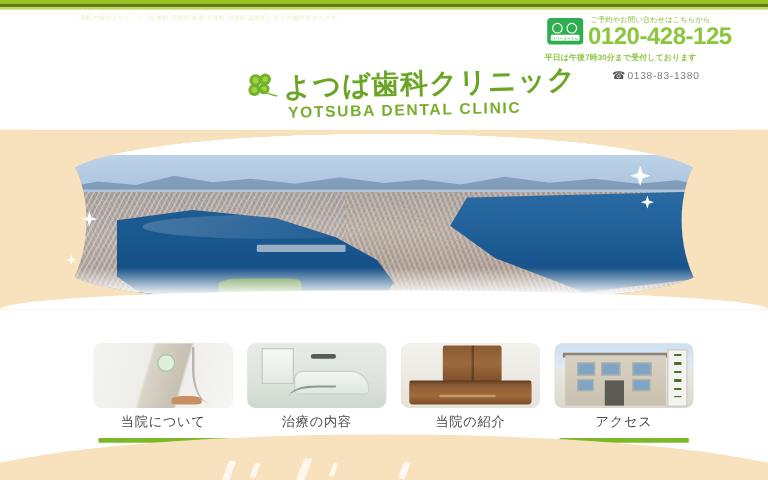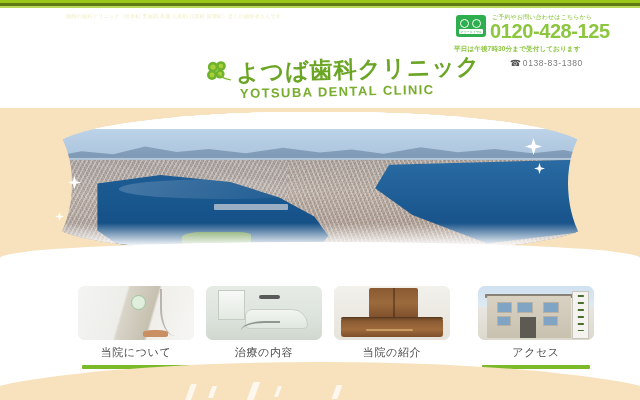--- a/index.html
+++ b/index.html
@@ -408,21 +408,21 @@
   }
   .card {
     position: absolute;
     top: 0;
     width: 116px;
     height: 88px;
   }
   .card.c0 { left: 78px; }
   .card.c1 { left: 206px; }
   .card.c2 { left: 334px; }
-  .card.c3 { left: 478px; }
+  .card.c3 { left: 462px; }
 
   .card-thumb {
     position: absolute;
     top: 0; left: 0;
     width: 116px;
     height: 54px;
     border-radius: 7px;
     overflow: hidden;
     background: #e9e9e4;
   }

